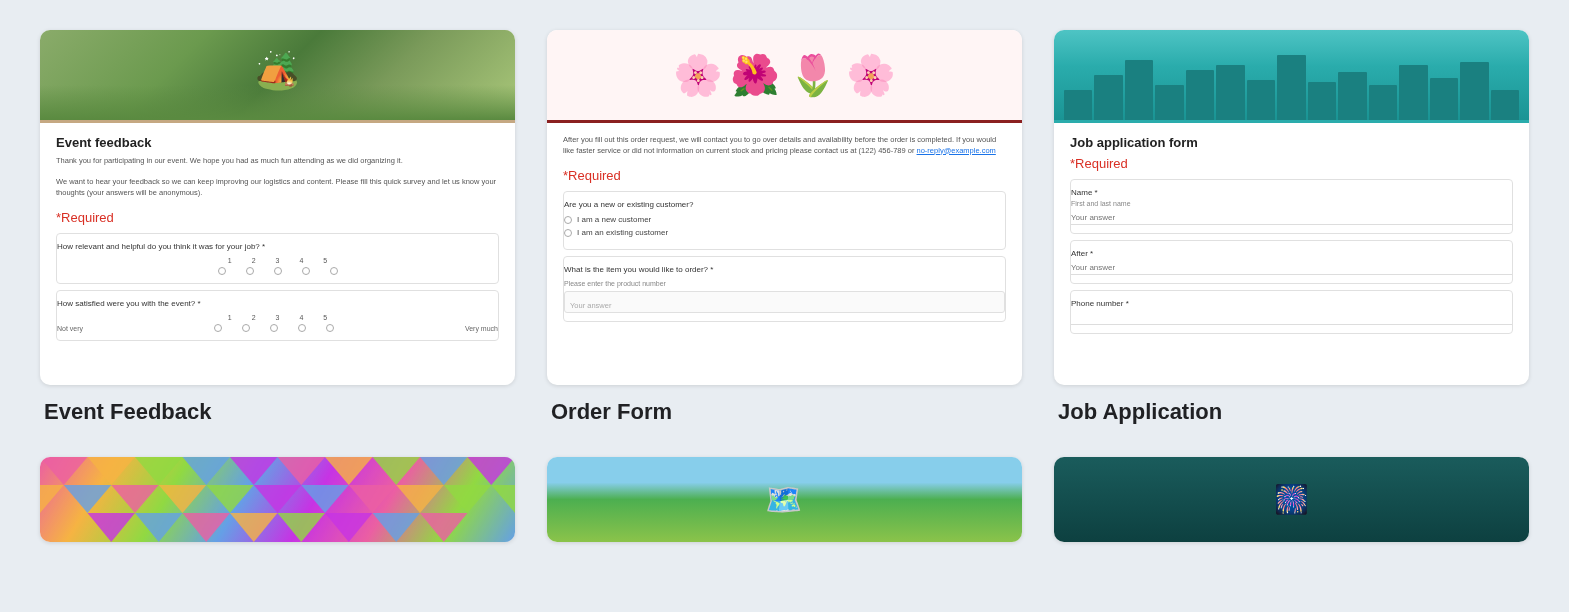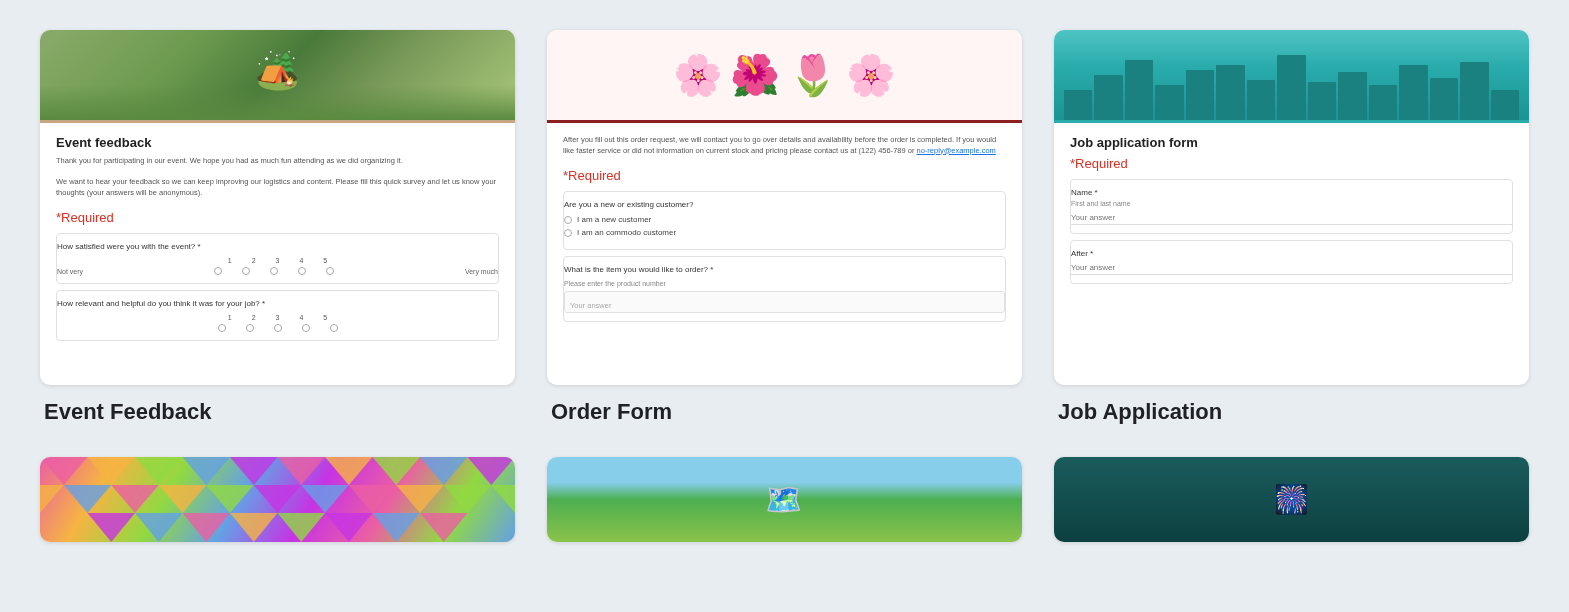--- a/index.html
+++ b/index.html
@@ -250,57 +250,57 @@
     <div class="card">
       <div class="card-header-img header-event">
         
       </div>
       <div class="event-divider divider-line"></div>
       <div class="card-body">
         <div class="form-title">Event feedback</div>
         <div class="form-desc">Thank you for participating in our event. We hope you had as much fun attending as we did organizing it.<br><br>We want to hear your feedback so we can keep improving our logistics and content. Please fill this quick survey and let us know your thoughts (your answers will be anonymous).</div>
         <div class="required-note">*Required</div>
         <div class="form-section">
+          <div class="question-label">How relevant and helpful do you think it was for your job? *</div>
+          <div class="scale-numbers">
+            <span>1</span>
+            <span>2</span>
+            <span>3</span>
+            <span>4</span>
+            <span>5</span>
+          </div>
+          <div class="radio-row">
+            <span class="fake-radio"></span>
+            <span class="fake-radio"></span>
+            <span class="fake-radio"></span>
+            <span class="fake-radio"></span>
+            <span class="fake-radio"></span>
+          </div>
+        </div>
+        <div class="form-section">
           <div class="question-label">How satisfied were you with the event? *</div>
           <div class="scale-numbers">
             <span>1</span>
             <span>2</span>
             <span>3</span>
             <span>4</span>
             <span>5</span>
           </div>
           <div class="scale-row">
             <span>Not very</span>
             <div class="radio-row">
               <span class="fake-radio"></span>
               <span class="fake-radio"></span>
               <span class="fake-radio"></span>
               <span class="fake-radio"></span>
               <span class="fake-radio"></span>
             </div>
             <span>Very much</span>
           </div>
         </div>
-        <div class="form-section">
-          <div class="question-label">How relevant and helpful do you think it was for your job? *</div>
-          <div class="scale-numbers">
-            <span>1</span>
-            <span>2</span>
-            <span>3</span>
-            <span>4</span>
-            <span>5</span>
-          </div>
-          <div class="radio-row">
-            <span class="fake-radio"></span>
-            <span class="fake-radio"></span>
-            <span class="fake-radio"></span>
-            <span class="fake-radio"></span>
-            <span class="fake-radio"></span>
-          </div>
-        </div>
       </div>
     </div>
     <div class="card-label">Event Feedback</div>
   </div>
 
   <div class="card-wrapper">
     <div class="card">
       <div class="card-header-img header-order">
         <div class="floral-decoration">
           <span>🌸</span>
@@ -314,21 +314,21 @@
         <div class="form-desc">After you fill out this order request, we will contact you to go over details and availability before the order is completed. If you would like faster service or did not information on current stock and pricing please contact us at (122) 456-789 or <span class="link-text">no-reply@example.com</span></div>
         <div class="required-note">*Required</div>
         <div class="form-section">
           <div class="question-label">Are you a new or existing customer?</div>
           <div class="radio-option">
             <span class="fake-radio"></span>
             <span>I am a new customer</span>
           </div>
           <div class="radio-option">
             <span class="fake-radio"></span>
-            <span>I am an commodo customer</span>
+            <span>I am an existing customer</span>
           </div>
         </div>
         <div class="form-section">
           <div class="question-label">What is the item you would like to order? *</div>
           <div class="sub-label">Please enter the product number</div>
           <div class="textarea-field" style="color:#aaa; font-size:7.5px; line-height:22px;">Your answer</div>
         </div>
       </div>
     </div>
     <div class="card-label">Order Form</div>
@@ -360,20 +360,24 @@
         <div class="form-title">Job application form</div>
         <div class="required-note">*Required</div>
         <div class="form-section">
           <div class="field-label">Name *</div>
           <div class="sub-label">First and last name</div>
           <input class="input-field" type="text" placeholder="Your answer" style="font-size: 8px;">
         </div>
         <div class="form-section">
           <div class="field-label">After *</div>
           <input class="input-field" type="email" placeholder="Your answer" style="font-size: 8px;">
+        </div>
+        <div class="form-section">
+          <div class="field-label">Phone number *</div>
+          <input class="input-field" type="tel" placeholder="" style="font-size: 8px;">
         </div>
       </div>
     </div>
     <div class="card-label">Job Application</div>
   </div>
 </div>
 
 <div class="grid" style="margin-top: 32px;">
   <div class="card-wrapper">
     <div class="card bottom-card">

